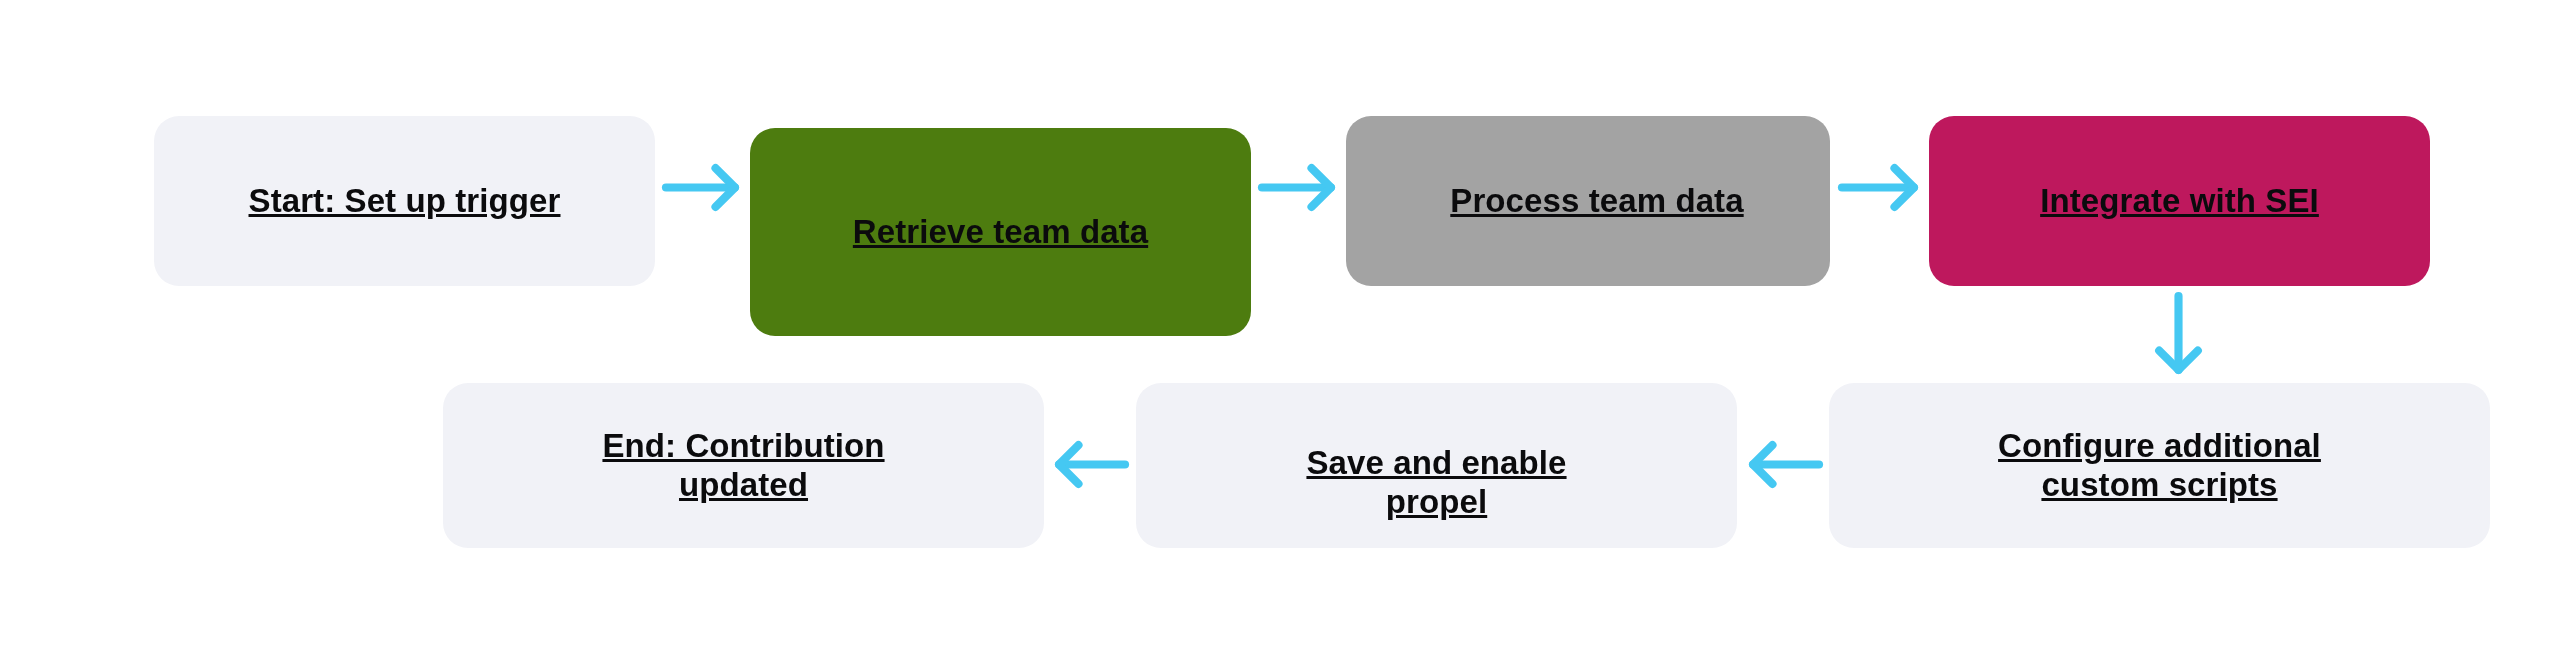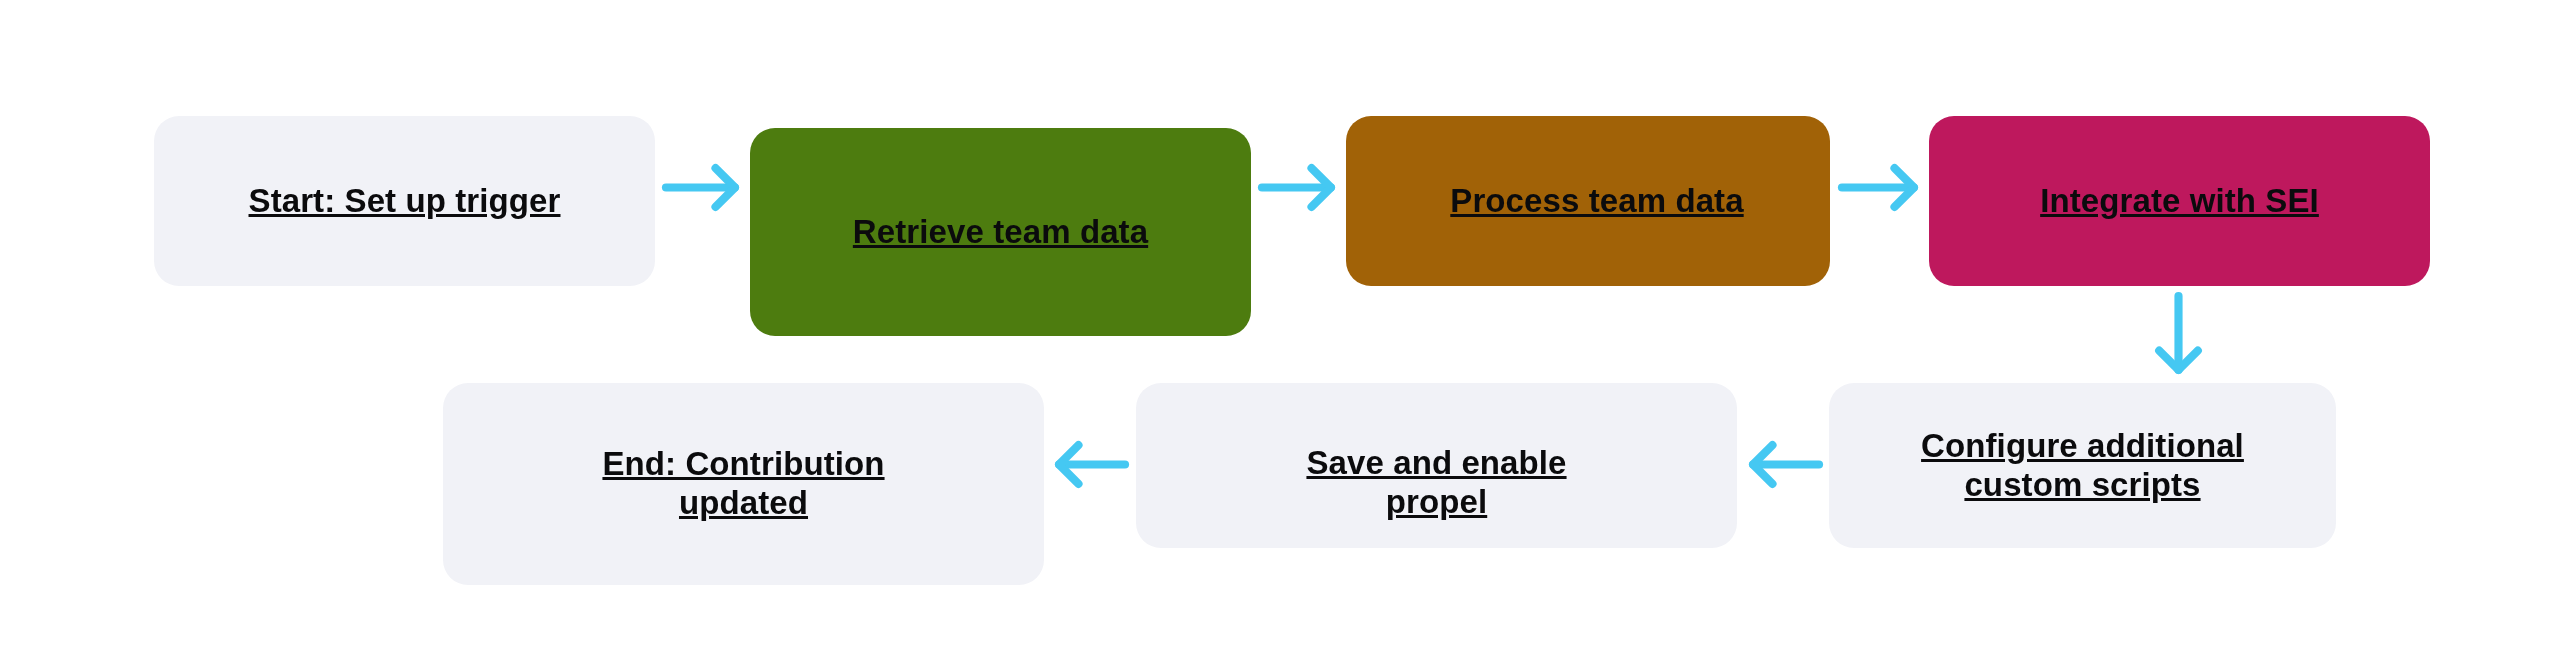--- a/index.html
+++ b/index.html
@@ -49,35 +49,35 @@
 </head>
 <body>
 
 <div id="canvas" style="background: rgb(255, 255, 255);">
     <div class="node" style="left: 154px; top: 116px; width: 501px; height: 170px; background: rgb(241, 242, 247);">
       <span class="node-label" style="color: rgb(11, 11, 13);">Start: Set up trigger</span>
     </div>
     <div class="node" style="left: 750px; top: 128px; width: 501px; height: 208px; background: #4d7c0f;">
       <span class="node-label" style="color: rgb(11, 11, 13);">Retrieve team data</span>
     </div>
-    <div class="node" style="left: 1346px; top: 116px; width: 484px; height: 170px; background: #a16207; padding-left: 36px;">
+    <div class="node" style="left: 1346px; top: 116px; width: 484px; height: 170px; background: #a3a3a3; padding-left: 36px;">
       <span class="node-label" style="color: rgb(11, 11, 13);">Process team data</span>
     </div>
     <div class="node" style="left: 1929px; top: 116px; width: 501px; height: 170px; background: #be185d;">
       <span class="node-label" style="color: rgb(11, 11, 13);">Integrate with SEI</span>
     </div>
-    <div class="node" style="left: 1829px; top: 383px; width: 507px; height: 165px; background: rgb(241, 242, 247);">
+    <div class="node" style="left: 1829px; top: 383px; width: 661px; height: 165px; background: rgb(241, 242, 247);">
       <span class="node-label" style="color: rgb(11, 11, 13);">Configure additional
 custom scripts</span>
     </div>
     <div class="node" style="left: 1136px; top: 383px; width: 601px; height: 165px; background: rgb(241, 242, 247);">
       <span class="node-label" style="color: rgb(11, 11, 13); margin-top: 34px;">Save and enable
 propel</span>
     </div>
-    <div class="node" style="left: 443px; top: 383px; width: 601px; height: 202px; background: rgb(241, 242, 247);">
+    <div class="node" style="left: 443px; top: 383px; width: 601px; height: 165px; background: rgb(241, 242, 247);">
       <span class="node-label" style="color: rgb(11, 11, 13);">End: Contribution
 updated</span>
     </div>
     <div class="edge" style="left: 666px; top: 161px;">
       <svg width="73" height="53" viewBox="0 0 98 71">
         <path d="M 0 35.5 L 92.5 35.5" stroke="#45c8f2" stroke-width="11" stroke-linecap="round" stroke-linejoin="round" fill="none"></path>
         <path d="M 66.5 9.5 L 92.5 35.5 L 66.5 61.5" stroke="#45c8f2" stroke-width="11" stroke-linecap="round" stroke-linejoin="round" fill="none"></path>
       </svg>
     </div>
     <div class="edge" style="left: 1262px; top: 161px;">

